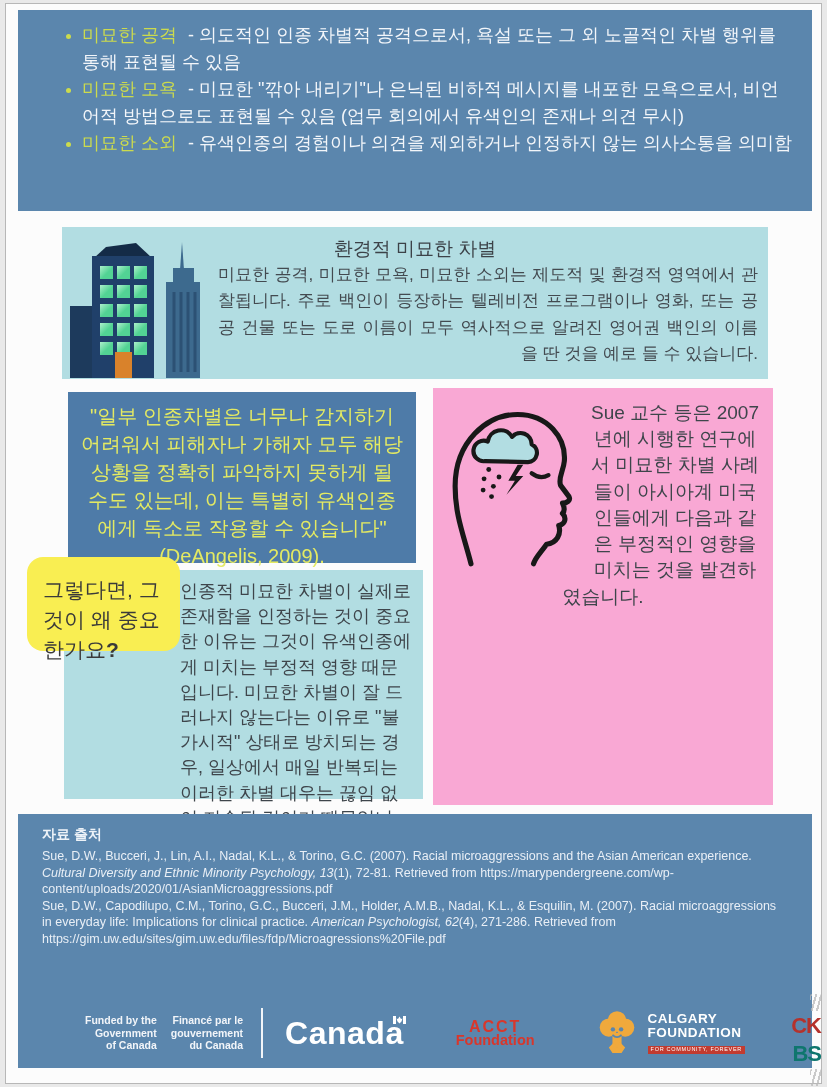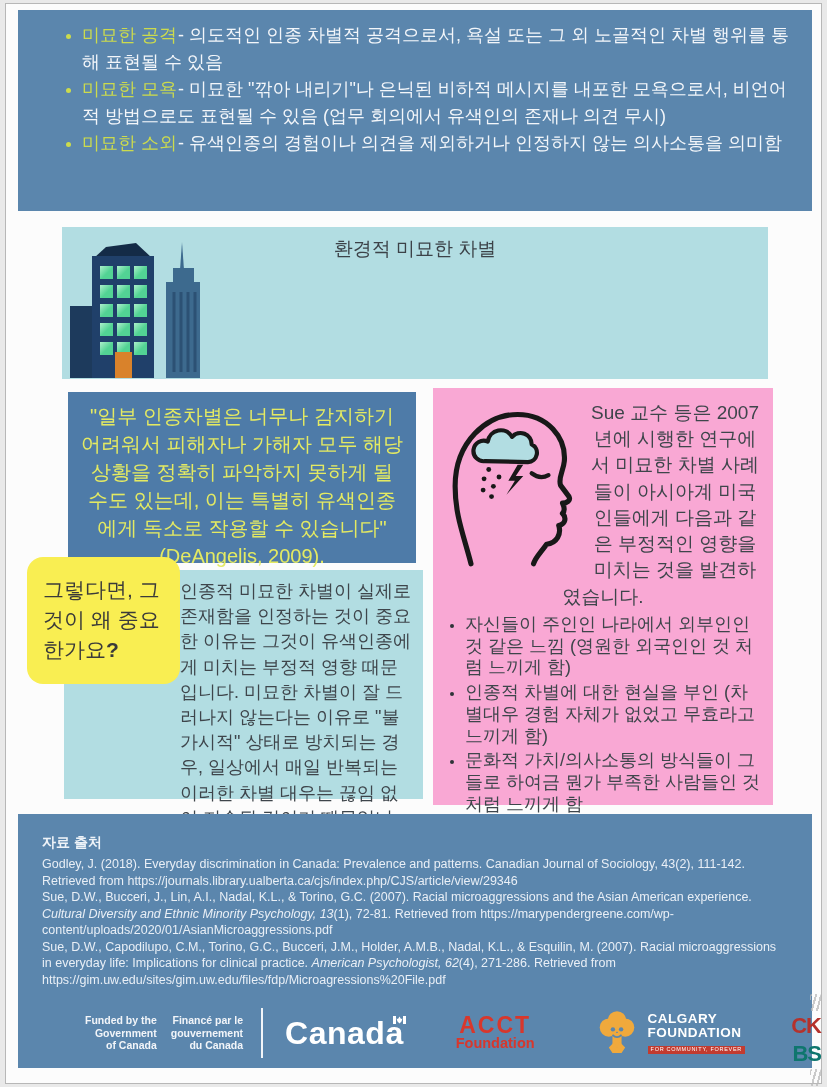--- a/index.html
+++ b/index.html
@@ -7,64 +7,64 @@
   body { font-family:"Liberation Sans","DejaVu Sans",sans-serif; }
   .canvas { position:relative; width:827px; height:1087px; background:#e9e9e9; overflow:hidden; margin:0 auto; }
   .sheet { position:absolute; left:5px; top:3px; right:5px; bottom:3px; background:#fcfcfc; border:1px solid #b7b7b7; }
 
   
   .top-panel { position:absolute; left:18px; top:10px; width:794px; height:201px; background:#5b86ad; padding:12px 18px 0 22px; }
   .top-panel h1 { font-size:18px; font-weight:500; color:#eef3f8; line-height:1.5; }
   .top-panel ul { list-style:disc; padding-left:42px; }
   .top-panel li { font-size:18px; line-height:1.5; color:#f3f6fa; }
   .top-panel li::marker { color:#ccdb4d; font-size:15px; }
-  .kw { color:#ccdb4d; margin-right:1px; }
+  .kw { color:#ccdb4d; margin-right:11px; }
 
   
   .env-box { position:absolute; left:62px; top:227px; width:706px; height:152px; background:#b2dde2; padding:9px 10px 8px 10px; }
   .env-title { text-align:center; font-size:19px; color:#3c4248; font-weight:500; }
   .env-body { margin-left:146px; font-size:17px; color:#434a50; line-height:1.55; text-align:justify; text-align-last:right; }
   .env-art { position:absolute; left:8px; bottom:1px; }
 
   
   .quote-box { position:absolute; left:68px; top:392px; width:348px; height:171px; background:#4e7ba8; padding:10px 12px; }
   .quote-box p { font-size:20px; line-height:1.4; color:#e4ea62; text-align:center; }
 
   
-  .sticky { position:absolute; left:27px; top:557px; width:153px; height:127px; background:#f9ee52; border-radius:16px; z-index:6; padding:18px 10px 10px 16px; }
+  .sticky { position:absolute; left:27px; top:557px; width:153px; height:94px; background:#f9ee52; border-radius:16px; z-index:6; padding:18px 10px 10px 16px; }
   .sticky p { font-size:21px; line-height:1.42; color:#3a3a3a; font-weight:500; }
   .sticky .q { font-weight:800; }
 
   
   .why-box { position:absolute; left:64px; top:570px; width:359px; height:229px; background:#b2dde2; padding:9px 8px 8px 116px; }
   .why-box p { font-size:18px; line-height:1.4; color:#3e454b; }
 
   
   .right-box { position:absolute; left:433px; top:388px; width:340px; height:417px; background:#f9a8d4; padding:8px 10px 6px 10px; }
   .head-art { float:left; width:140px; height:172px; margin:2px 4px 2px 0; }
   .right-box .intro { font-size:19px; line-height:1.38; color:#3e454b; text-align:center; padding-top:4px; }
   .right-box ul { clear:both; list-style:disc; padding-left:22px; padding-top:4px; }
   .right-box li { font-size:18px; line-height:1.21; color:#3e454b; margin-bottom:3px; }
   .right-box li::marker { color:#2f3338; font-size:13px; }
 
   
-  .refs-band { position:absolute; left:18px; top:814px; width:794px; height:254px; background:#5b86ad; padding:20px 24px 0 24px; }
+  .refs-band { position:absolute; left:18px; top:814px; width:794px; height:254px; background:#5b86ad; padding:12px 24px 0 24px; }
   .refs-title { font-size:14px; color:#eef3f8; margin-bottom:4px; }
   .ref { font-size:12.5px; line-height:1.32; color:#e9eff6; }
   .ref em { font-style:italic; }
 
   
   .logos-row { position:absolute; left:0; right:0; bottom:8px; height:54px; display:flex; align-items:center; justify-content:center; }
   .gov-block { text-align:right; color:#f2f5f9; font-size:10.5px; font-weight:600; line-height:1.18; white-space:pre-line; }
   .gov-block.fr { margin-left:14px; }
   .gov-divider { width:2px; height:50px; background:#f2f5f9; margin:0 22px 0 18px; }
   .canada-wordmark { position:relative; color:#ffffff; font-size:32px; font-weight:600; letter-spacing:.5px; }
   .canada-flag { position:absolute; top:1px; right:-2px; }
   .acct-logo { margin-left:52px; text-align:center; color:#d8372c; line-height:.95; }
-  .acct-line1 { font-size:23px; font-weight:800; letter-spacing:2px; }
+  .acct-line1 { font-size:16px; font-weight:800; letter-spacing:2px; }
   .acct-line2 { font-size:14.5px; font-weight:700; }
   .calgary-logo { margin-left:62px; display:flex; align-items:center; gap:11px; }
   .calgary-text { color:#fff; font-size:13.5px; font-weight:700; line-height:1.05; letter-spacing:.5px; }
   .calgary-tagline { display:inline-block; margin-top:2px; background:#c23b30; color:#ffffff; font-size:5.5px; letter-spacing:.7px; padding:1px 3px; font-weight:400; }
 
   
   .ckbs { position:absolute; right:6px; bottom:1px; z-index:9; display:flex; align-items:flex-end; gap:2px;flex-direction:column; }
   .ckbs .ck { color:#b5322c; font-size:22px; font-weight:800; letter-spacing:-1px; }
   .ckbs .bs { color:#0f766e; font-size:22px; font-weight:700; letter-spacing:-1px; }
   .sheaf { width:11px; height:17px; border-radius:2px; opacity:.75;
@@ -120,20 +120,21 @@
         <rect x="30" y="83" width="13" height="13"></rect>
           <rect x="47" y="83" width="13" height="13"></rect>
           <rect x="64" y="83" width="13" height="13"></rect>
         <rect x="30" y="102" width="13" height="13"></rect>
           <rect x="47" y="102" width="13" height="13"></rect>
           <rect x="64" y="102" width="13" height="13"></rect>
       </g>
       <rect x="45" y="112" width="17" height="26" fill="#d9822b"></rect>
     </svg>
     <h2 class="env-title">환경적 미묘한 차별</h2>
+    <p class="env-body">미묘한 공격, 미묘한 모욕, 미묘한 소외는 제도적 및 환경적 영역에서 관찰됩니다. 주로 백인이 등장하는 텔레비전 프로그램이나 영화, 또는 공공 건물 또는 도로 이름이 모두 역사적으로 알려진 영어권 백인의 이름을 딴 것을 예로 들 수 있습니다.</p>
   </section>
 
   <section class="quote-box">
     <p>"일부 인종차별은 너무나 감지하기 어려워서 피해자나 가해자 모두 해당 상황을 정확히 파악하지 못하게 될 수도 있는데, 이는 특별히 유색인종에게 독소로 작용할 수 있습니다" (DeAngelis, 2009).</p>
   </section>
 
   <aside class="sticky">
     <p><span>그렇다면, 그것이 왜 중요한가요</span><span class="q">?</span></p>
   </aside>
 
@@ -150,32 +151,25 @@
       <g fill="#181818">
         <circle cx="49" cy="72" r="2.6"></circle>
           <circle cx="44" cy="82" r="2.6"></circle>
           <circle cx="54" cy="90" r="2.6"></circle>
         <circle cx="43" cy="94" r="2.6"></circle>
           <circle cx="60" cy="80" r="2.6"></circle>
           <circle cx="52" cy="101" r="2.6"></circle>
       </g>
     </svg>
     <p class="intro">Sue 교수 등은 2007년에 시행한 연구에서 미묘한 차별 사례들이 아시아계 미국인들에게 다음과 같은 부정적인 영향을 미치는 것을 발견하였습니다.</p>
-    <ul>
-      <li>자신들이 주인인 나라에서 외부인인 것 같은 느낌 (영원한 외국인인 것 처럼 느끼게 함)</li>
-      <li>인종적 차별에 대한 현실을 부인 (차별대우 경험 자체가 없었고 무효라고 느끼게 함)</li>
-      <li>문화적 가치/의사소통의 방식들이 그들로 하여금 뭔가 부족한 사람들인 것 처럼 느끼게 함</li>
-      <li>이류 시민으로 취급 당하는 느낌</li>
-    </ul>
   </section>
 
   <section class="refs-band">
     <h3 class="refs-title">자료 출처</h3>
     <div>
-        <p class="ref"><span>Godley, J. (2018). Everyday discrimination in Canada: Prevalence and patterns. Canadian Journal of Sociology, 43(2), 111-142. Retrieved from https://journals.library.ualberta.ca/cjs/index.php/CJS/article/view/29346</span></p>
         <p class="ref"><span>Sue, D.W., Bucceri, J., Lin, A.I., Nadal, K.L., &amp; Torino, G.C. (2007). Racial microaggressions and the Asian American experience. </span><em>Cultural Diversity and Ethnic Minority Psychology, 13</em><span>(1), 72-81. Retrieved from https://marypendergreene.com/wp-content/uploads/2020/01/AsianMicroaggressions.pdf</span></p>
         <p class="ref"><span>Sue, D.W., Capodilupo, C.M., Torino, G.C., Bucceri, J.M., Holder, A.M.B., Nadal, K.L., &amp; Esquilin, M. (2007). Racial microaggressions in everyday life: Implications for clinical practice. </span><em>American Psychologist, 62</em><span>(4), 271-286. Retrieved from https://gim.uw.edu/sites/gim.uw.edu/files/fdp/Microagressions%20File.pdf</span></p>
       </div>
 
     <div class="logos-row">
       <div class="gov-block">Funded by the
 Government
 of Canada</div>
       <div class="gov-block fr">Financé par le
 gouvernement

